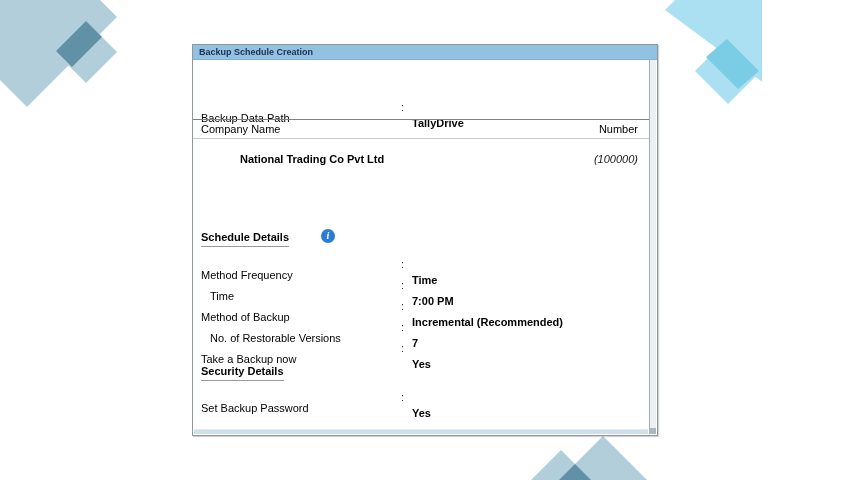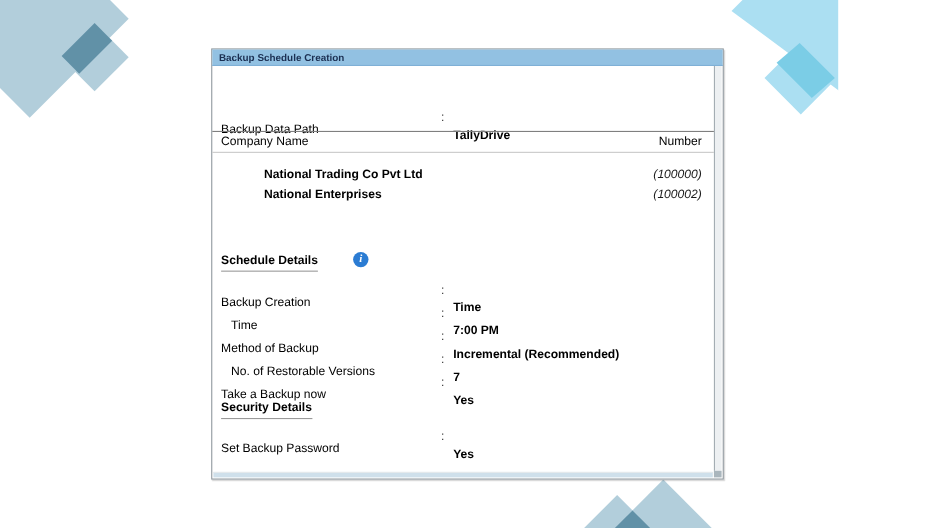--- a/index.html
+++ b/index.html
@@ -115,32 +115,28 @@
 
     <div class="table-head">
       <span class="name-h">Company Name</span>
       <span class="num-h">Number</span>
     </div>
 
     <div class="company-row" style="top:106px">
       <span class="cname">National Trading Co Pvt Ltd</span>
       <span class="cnum">(100000)</span>
     </div>
-    <div class="company-row" style="top:124px">
-      <span class="cname">National Enterprises</span>
-      <span class="cnum">(100002)</span>
-    </div>
 
     <div class="section-heading" style="top:185px">
       <span class="txt">Schedule Details</span>
       <span class="info-icon">i</span>
     </div>
 
     <div class="row" style="top:212px">
-      <span class="lbl">Backup Creation</span>
+      <span class="lbl">Method Frequency</span>
       <span class="colon">:</span>
       <span class="val">Time</span>
     </div>
     <div class="row" style="top:233px">
       <span class="lbl indent">Time</span>
       <span class="colon">:</span>
       <span class="val">7:00 PM</span>
     </div>
     <div class="row" style="top:254px">
       <span class="lbl">Method of Backup</span>

